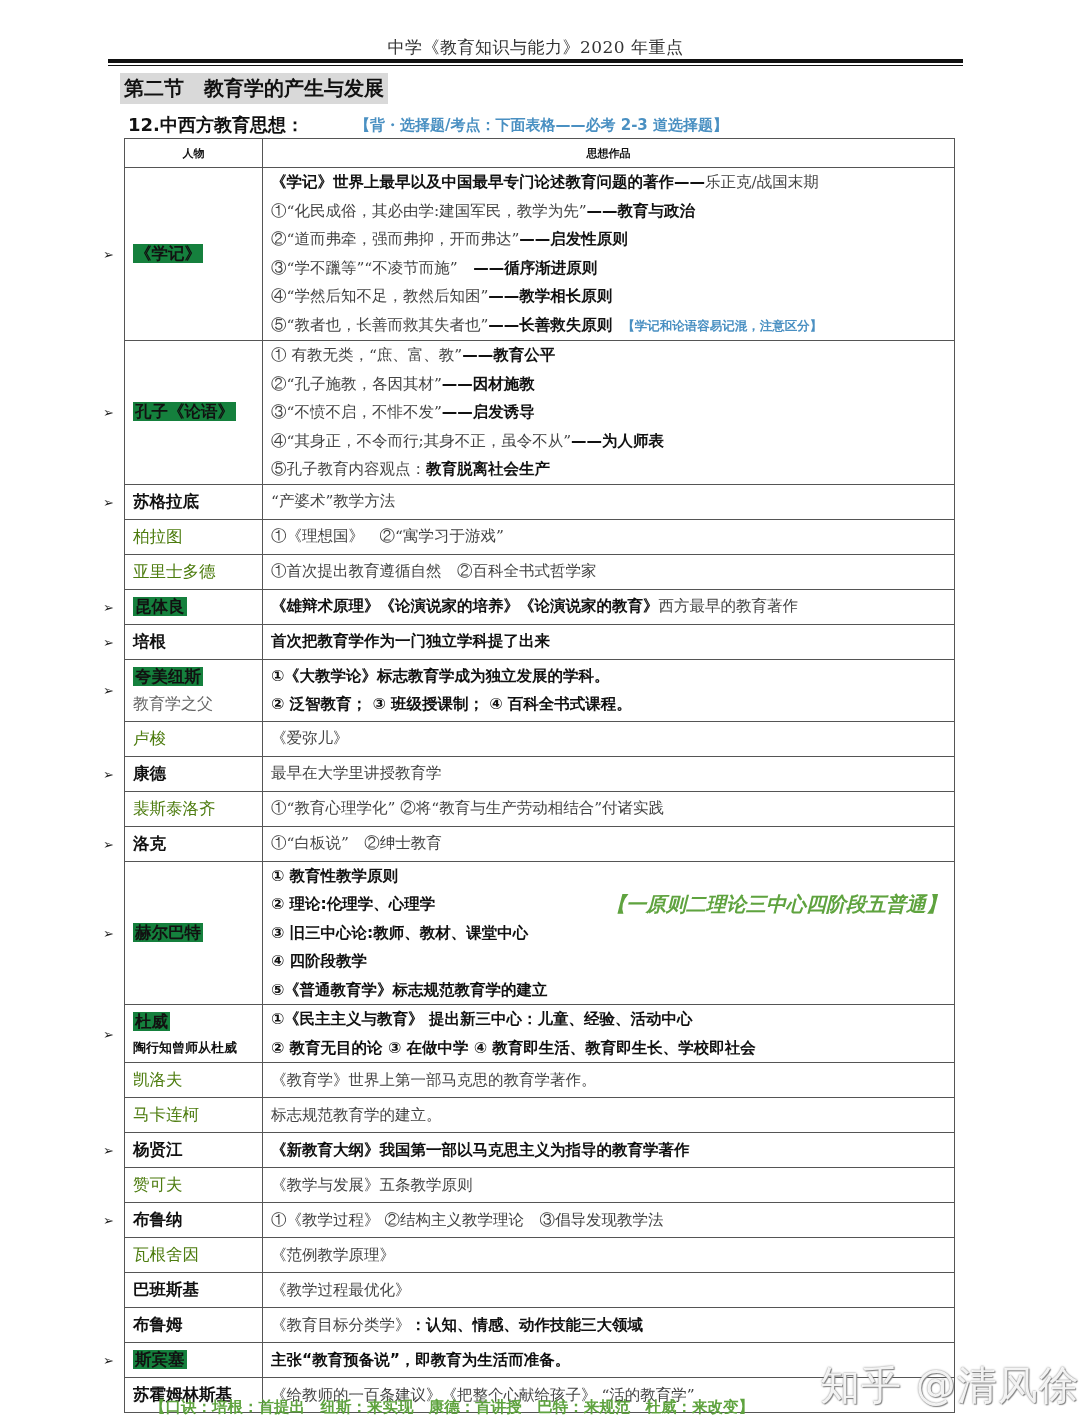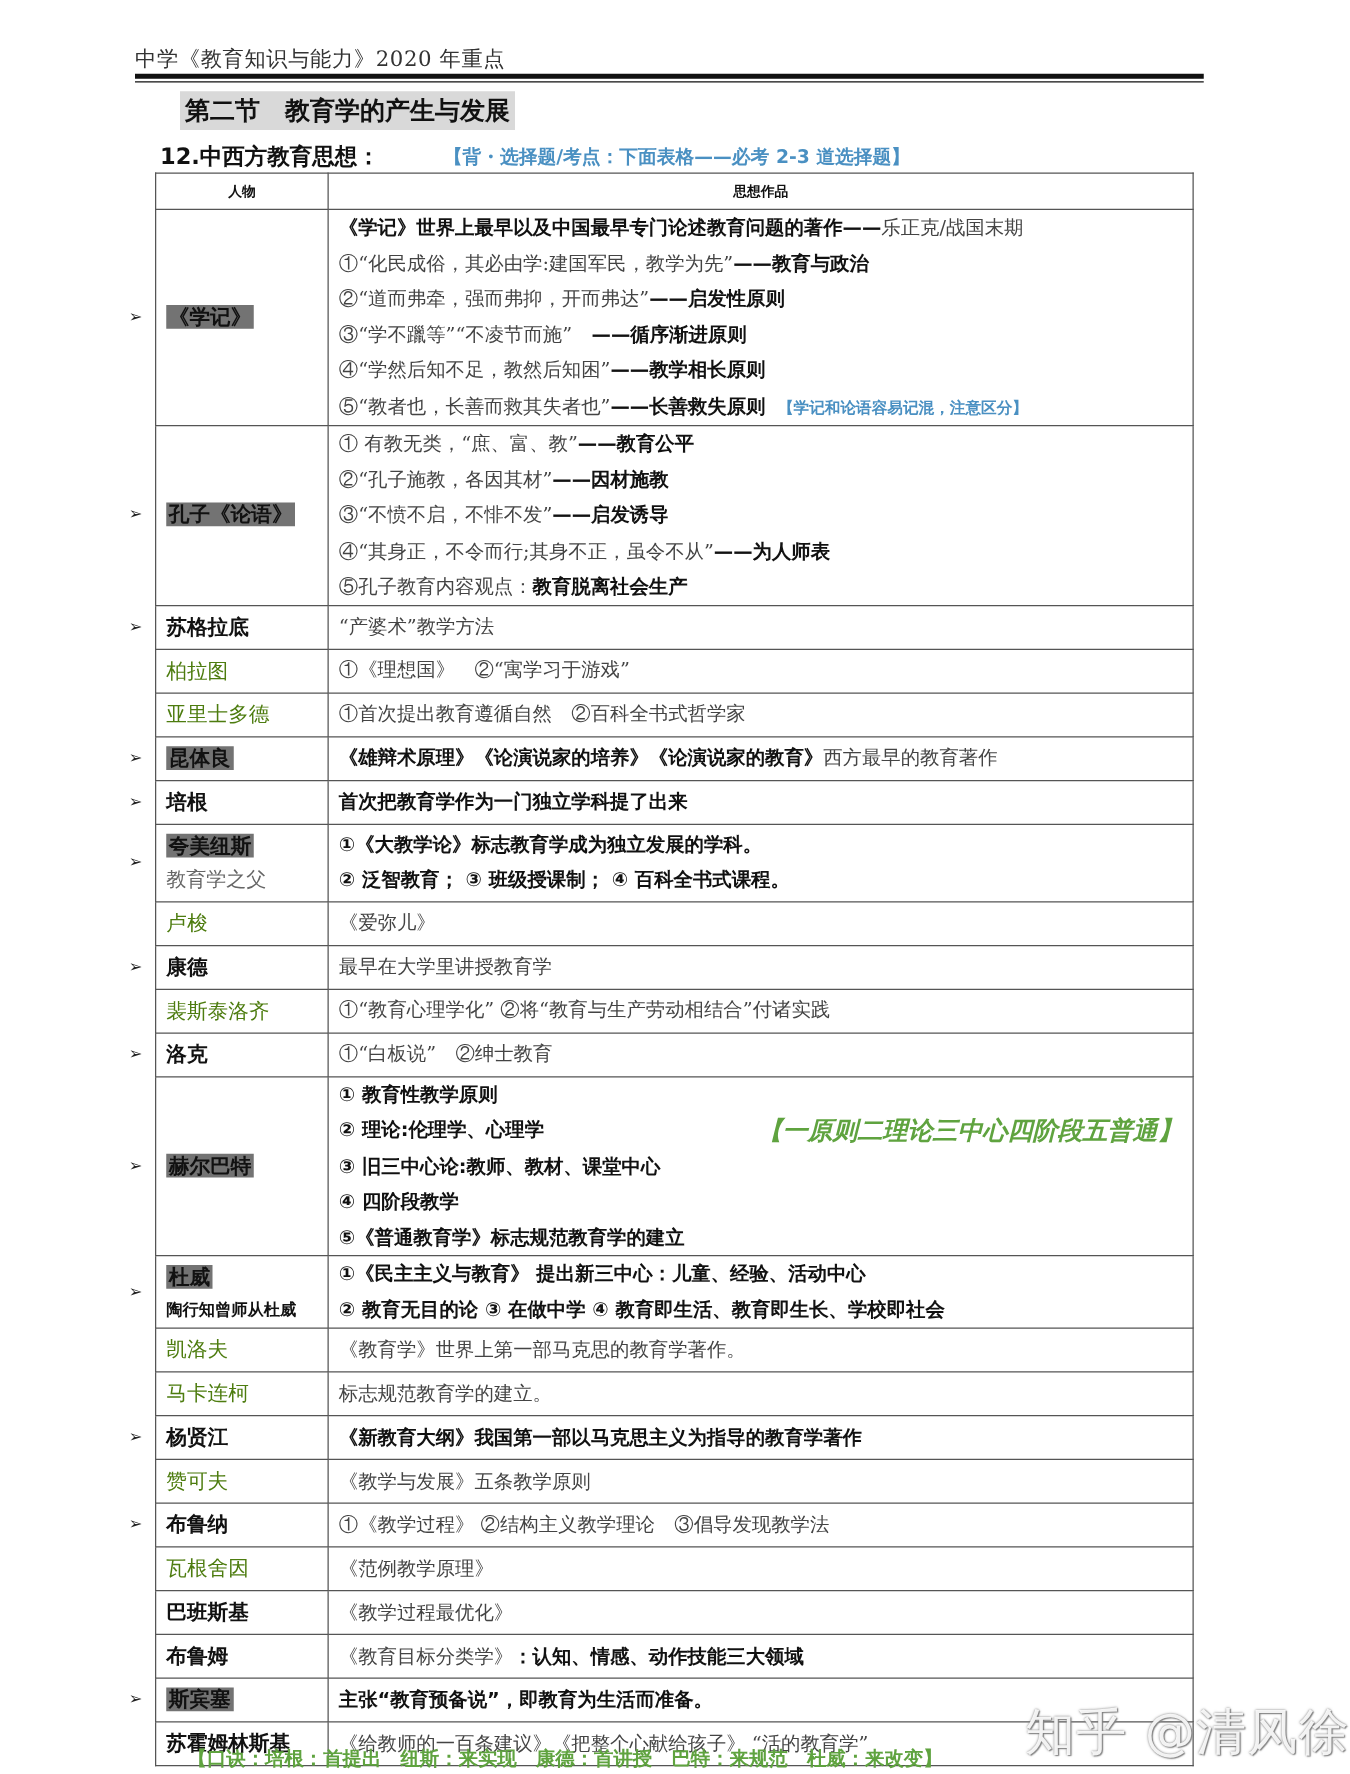--- a/index.html
+++ b/index.html
@@ -1,34 +1,34 @@
 <!DOCTYPE html>
 <html><head>
 <meta charset="utf-8">
 <style>
   html, body { margin: 0; padding: 0; background: #ffffff; }
   body { width: 1080px; height: 1419px; position: relative; overflow: hidden;
          font-family: "DejaVu Serif", "Liberation Serif", serif; color: #222; }
-  .page-header { position: absolute; left: 108px; top: 36px; width: 855px; text-align: left;
+  .page-header { position: absolute; left: 108px; top: 36px; width: 855px; text-align: center;
                  font-size: 17px; color: #333; letter-spacing: 0.5px; }
   .rule-thick { position: absolute; left: 108px; top: 59px; width: 855px; height: 4px; background: #111; }
   .rule-thin  { position: absolute; left: 108px; top: 65px; width: 855px; height: 1px; background: #111; }
-  .section-title { position: absolute; left: 144px; top: 73px; padding: 2px 4px; background: #d9d9d9;
+  .section-title { position: absolute; left: 120px; top: 73px; padding: 2px 4px; background: #d9d9d9;
                    font-family: "DejaVu Sans", sans-serif; font-weight: bold; font-size: 20px; color: #111; }
   .subheading { position: absolute; left: 128px; top: 113px; font-weight: bold; font-size: 18px; color: #111;
                 font-family: "DejaVu Sans", sans-serif; }
   .subheading-note { position: absolute; left: 355px; top: 116px; font-size: 15px; color: #4a90c2; font-weight: bold;
                      font-family: "DejaVu Sans", sans-serif; }
   table.main { position: absolute; left: 124px; top: 138px; width: 830px; border-collapse: collapse; table-layout: fixed; }
   table.main td, table.main th { border: 1.5px solid #555; vertical-align: middle; padding: 0 8px; }
   table.main th { font-weight: bold; font-size: 11px; height: 28px; font-family: "DejaVu Sans", sans-serif; color:#111;}
   col.c1 { width: 138px; } col.c2 { width: 692px; }
   td.person { font-size: 16.5px; position: relative; color: #4d7c0f; }
   td.person.b { font-weight: bold; color: #111; font-family: "DejaVu Sans", sans-serif; }
-  .hl { background: #737373; padding: 0 2px; }
+  .hl { background: #15803d; padding: 0 2px; }
   .sub-person { display: block; font-size: 16px; color: #666; font-weight: normal; margin-top: 6px; font-family: "DejaVu Serif", serif;}
   .sub-person.b { font-size: 13px; color: #111; font-weight: bold; font-family: "DejaVu Sans", sans-serif; }
   .line { font-size: 15.5px; line-height: 28.5px; white-space: nowrap; color: #444; }
   .bold { font-weight: bold; color: #111; font-family: "DejaVu Sans", sans-serif; }
   .note-blue { color: #4a90c2; font-weight: bold; font-size: 12.5px; font-family: "DejaVu Sans", sans-serif; margin-left: 10px; }
   .note-green { color: #5fa33f; font-weight: bold; font-size: 20px; font-family: "DejaVu Sans", sans-serif; float: right; font-style: italic; }
   .arrow { position: absolute; left: -22px; top: 50%; transform: translateY(-50%); font-size: 13px; color: #222; }
   .footer-mnemonic { position: absolute; left: 150px; top: 1397px; font-size: 15.5px; color: #5fa33f; font-weight: bold;
                      font-family: "DejaVu Sans", sans-serif; white-space: nowrap; word-spacing: 10px; text-align: center; }
   .watermark { position: absolute; left: 820px; top: 1358px; font-size: 40px; color: rgba(255,255,255,0.9);

